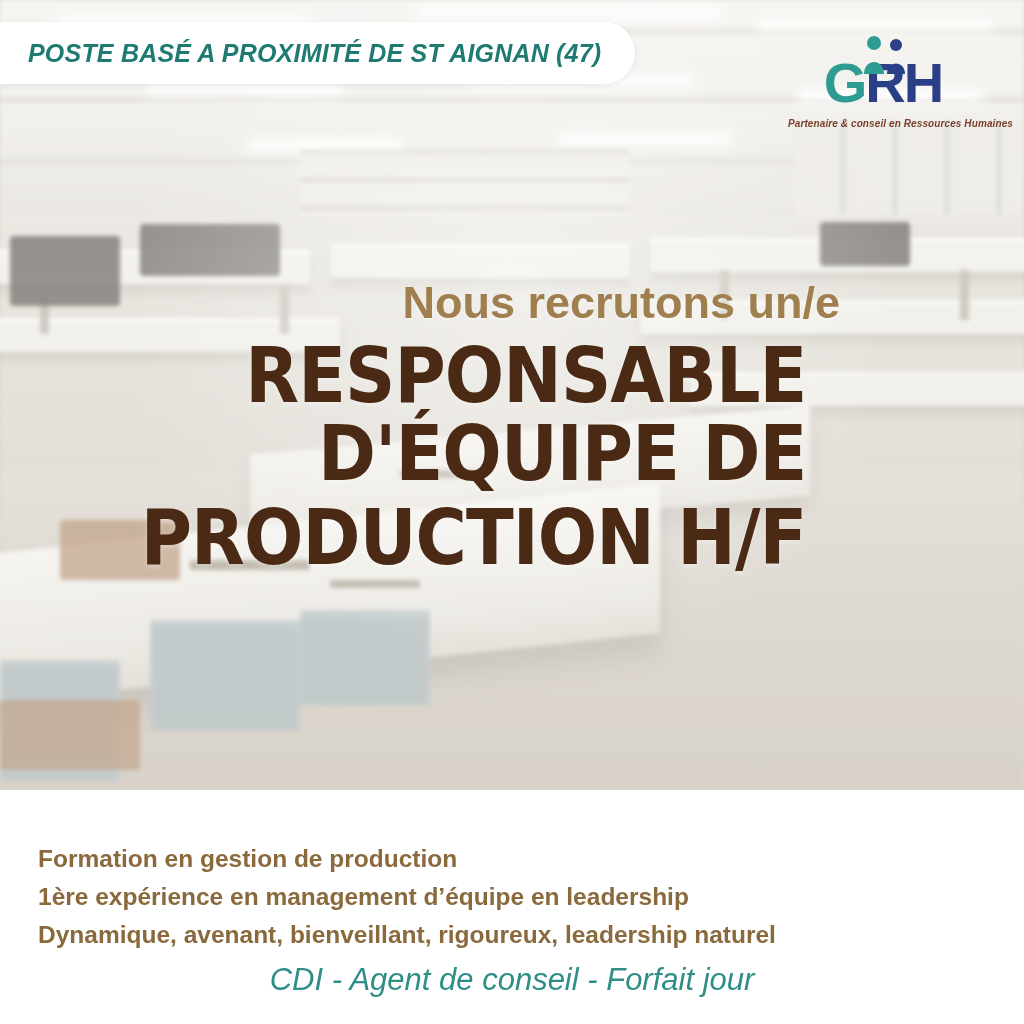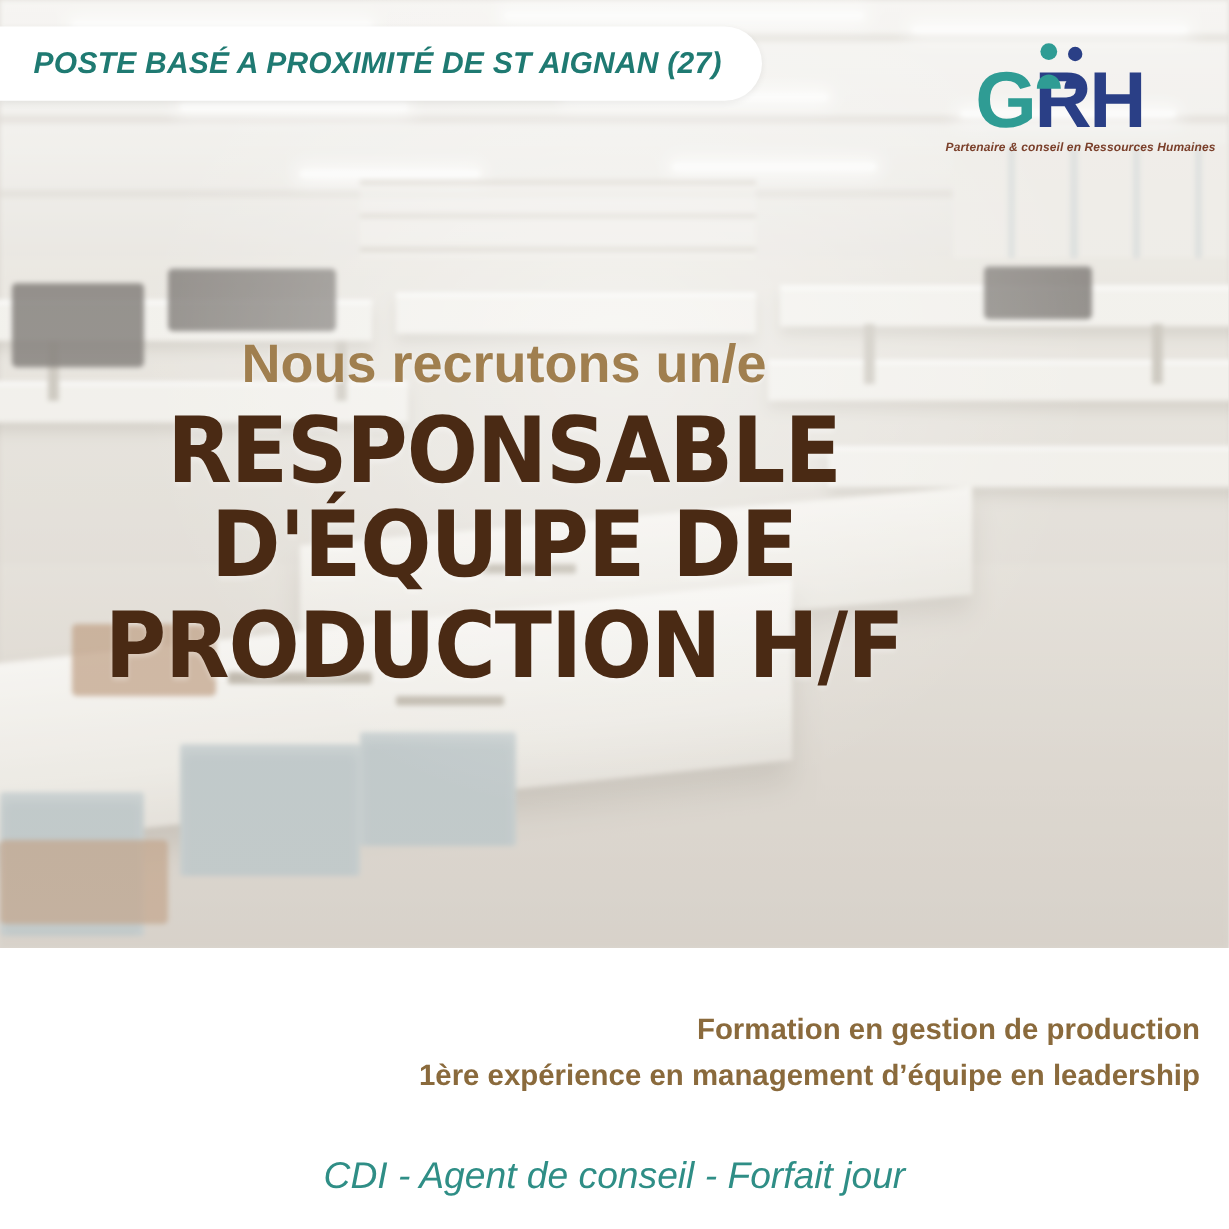--- a/index.html
+++ b/index.html
@@ -129,21 +129,21 @@
 
   
   .logo {
     position: absolute;
     right: 46px; top: 50px;
     width: 190px; height: 96px;
     text-align: center;
   }
   .logo .mark {
     position: relative;
-    font-size: 66px;
+    font-size: 56px;
     font-weight: bold;
     line-height: 66px;
     letter-spacing: -2px;
     color: #2f9c94;
     white-space: nowrap;
   }
   .logo .mark .rh { color: #2a3f86; }
   .logo .person {
     position: absolute;
     left: 72px; top: -16px;
@@ -157,21 +157,21 @@
     color: #7a3f2a;
     letter-spacing: .1px;
     white-space: nowrap;
   }
 
   
   .headline-wrap {
     position: absolute;
     left: 0; top: 275px;
     width: 840px;
-    text-align: center;
+    text-align: right;
   }
   .kicker {
     font-size: 45px;
     font-weight: bold;
     color: #a07f4f;
     text-shadow: 0 2px 3px rgba(255,255,255,.45);
     line-height: 56px;
   }
   .title {
     margin-top: 6px;
@@ -202,21 +202,21 @@
     letter-spacing: .4px;
     color: #2b2b2b;
     white-space: nowrap;
   }
 
   
   .criteria {
     position: absolute;
     left: 0; top: 840px;
     width: 1000px;
-    text-align: right;
+    text-align: left;
     padding-left: 38px;
   }
   .criteria .line {
     font-size: 24.5px;
     font-weight: bold;
     color: #8a6a3c;
     line-height: 38px;
     white-space: nowrap;
   }
   .contract {
@@ -286,21 +286,21 @@
       <div class="leather" style="left:0px; top:700px; width:140px; height:70px;"></div>
       <div class="tool" style="left:190px; top:560px; width:120px; height:10px;"></div>
       <div class="tool" style="left:330px; top:580px; width:90px; height:8px;"></div>
       <div class="tool" style="left:400px; top:470px; width:80px; height:8px;"></div>
     </div>
     <div class="haze"></div>
     <div class="whitewash"></div>
   </div>
 
   <div class="top-badge">
-    <span>POSTE BASÉ A PROXIMITÉ DE  ST AIGNAN (27)</span>
+    <span>POSTE BASÉ A PROXIMITÉ DE  ST AIGNAN (47)</span>
   </div>
 
   <div class="logo">
     <div class="mark">
       <svg class="person" viewBox="0 0 52 42">
         <circle cx="14" cy="9" r="7" fill="#2f9c94"></circle>
         <path d="M4 40 C4 24, 24 24, 24 40 Z" fill="#2f9c94"></path>
         <circle cx="36" cy="11" r="6" fill="#2a3f86"></circle>
         <path d="M27 40 C27 26, 45 26, 45 40 Z" fill="#2a3f86"></path>
       </svg>
@@ -312,17 +312,18 @@
   <div class="headline-wrap">
     <div class="kicker">Nous recrutons un/e</div>
     <div class="title">RESPONSABLE D'ÉQUIPE DE</div>
     <div class="title">PRODUCTION H/F</div>
   </div>
 
 
   <div class="criteria">
     <div class="line">Formation en gestion de production</div>
     <div class="line">1ère expérience en management d’équipe en leadership</div>
+    <div class="line">Dynamique, avenant, bienveillant, rigoureux, leadership naturel</div>
   </div>
 
   <div class="contract">CDI - Agent de conseil - Forfait jour</div>
 
 </div>
 
 </body></html>

